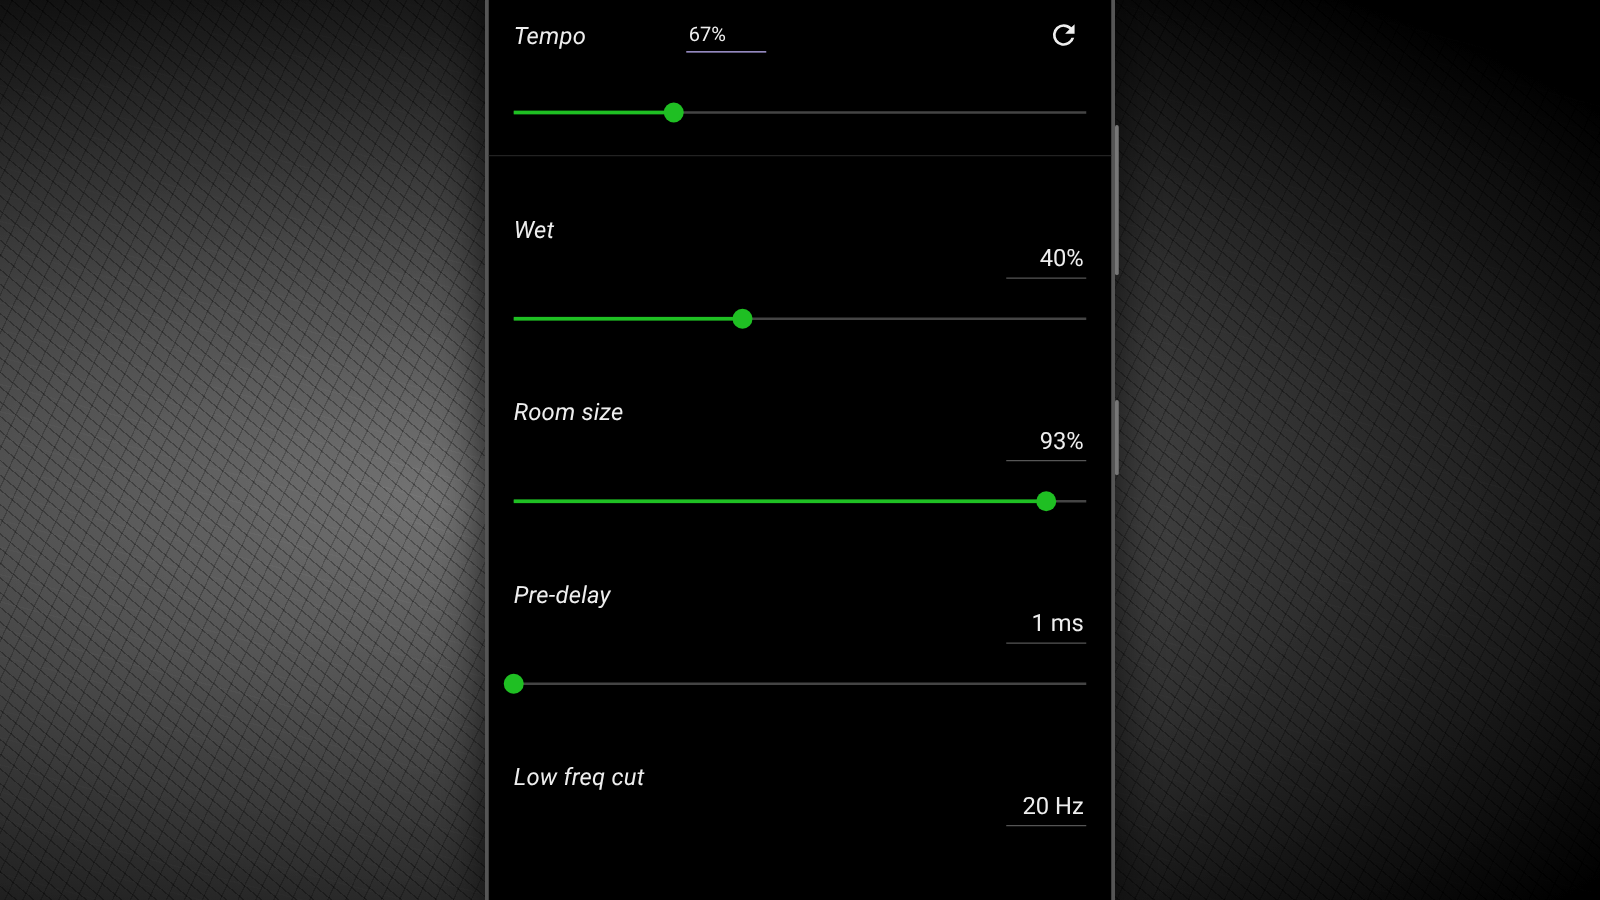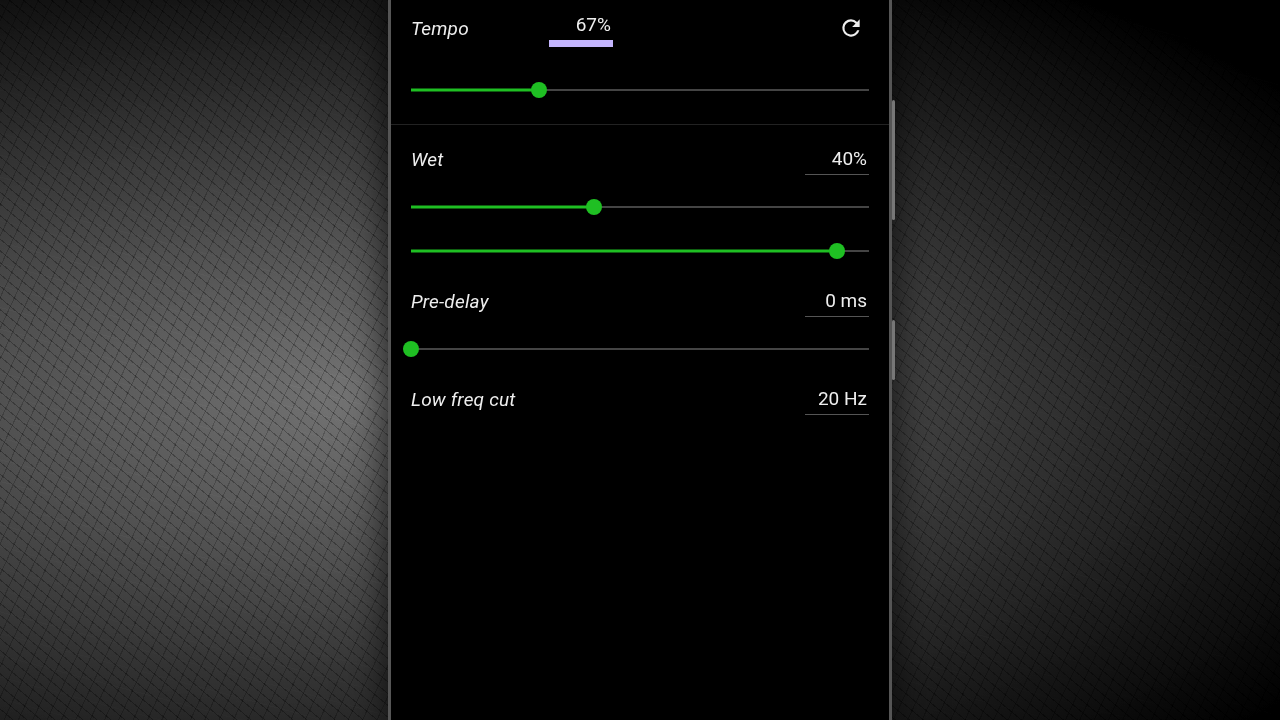--- a/index.html
+++ b/index.html
@@ -13,22 +13,22 @@
       repeating-linear-gradient(15deg, transparent 0 20px, rgba(255,255,255,.03) 20px 21px);
       mix-blend-mode:overlay;}
   .phone{position:absolute;left:50%;top:50%;transform:translate(-50%,-50%);
       width:498px;height:740px;background:#000;border-left:3px solid #555;border-right:3px solid #555;
       box-shadow:0 0 40px rgba(0,0,0,.8);}
   .btn-edge{position:absolute;right:-6px;width:3px;background:#777;border-radius:2px;}
   .screen{position:absolute;inset:0;padding:0 20px 0 20px;color:#eee;}
   .row{display:flex;align-items:center;}
   .section-hdr{height:60px;}
   .label{font-size:19px;font-weight:400;letter-spacing:.2px;font-style:italic;}
-  .val{font-size:19px;text-align:right;min-width:60px;border-bottom:7px solid #c4b5fd;padding:4px 2px;}
-  .val-right{font-size:19px;text-align:right;min-width:60px;border-bottom:1px solid #555;padding:4px 2px;margin-left:auto;}
+  .val{font-size:16px;text-align:left;min-width:60px;border-bottom:1px solid #c4b5fd;padding:4px 2px;}
+  .val-right{font-size:19px;text-align:right;min-width:60px;border-bottom:1px solid #555;padding:4px 2px;margin-left:auto;margin-top:48px;}
   .spacer{flex:1;}
   .icon-btn{width:36px;height:36px;display:flex;align-items:center;justify-content:center;cursor:pointer;margin-left:12px;}
   .slider{position:relative;height:20px;margin:22px 0 24px 0;}
   .track{position:absolute;left:0;right:0;top:50%;height:2px;background:#444;transform:translateY(-50%);}
   .fill{position:absolute;left:0;top:50%;height:3px;background:#1fbf23;transform:translateY(-50%);}
   .thumb{position:absolute;top:50%;width:16px;height:16px;border-radius:50%;background:#1fbf23;transform:translate(-50%,-50%);}
   .divider{height:1px;background:#222;margin:0 -20px;}
   .chev{margin-left:14px;display:flex;align-items:center;}
   .toggle{position:relative;width:40px;height:18px;background:#1a7a1a;border-radius:9px;}
   .toggle .knob{position:absolute;right:-2px;top:50%;transform:translateY(-50%);width:26px;height:26px;border-radius:50%;background:#1fbf23;box-shadow:0 1px 3px rgba(0,0,0,.6);}
@@ -72,30 +72,34 @@
             <span class="label">Wet</span>
             <span class="val-right">40%</span>
           </div>
           <div class="slider">
             <div class="track"></div>
             <div class="fill" style="width:40%"></div>
             <div class="thumb" style="left:40%"></div>
           </div>
         </div>
         <div class="param">
+          <div class="row">
+            <span class="label">Room size</span>
+            <span class="val-right">93%</span>
+          </div>
           <div class="slider">
             <div class="track"></div>
             <div class="fill" style="width:93%"></div>
             <div class="thumb" style="left:93%"></div>
           </div>
         </div>
         <div class="param">
           <div class="row">
             <span class="label">Pre-delay</span>
-            <span class="val-right">0 ms</span>
+            <span class="val-right">1 ms</span>
           </div>
           <div class="slider">
             <div class="track"></div>
             <div class="fill" style="width:0%"></div>
             <div class="thumb" style="left:0%"></div>
           </div>
         </div>
         <div class="param">
           <div class="row">
             <span class="label">Low freq cut</span>

